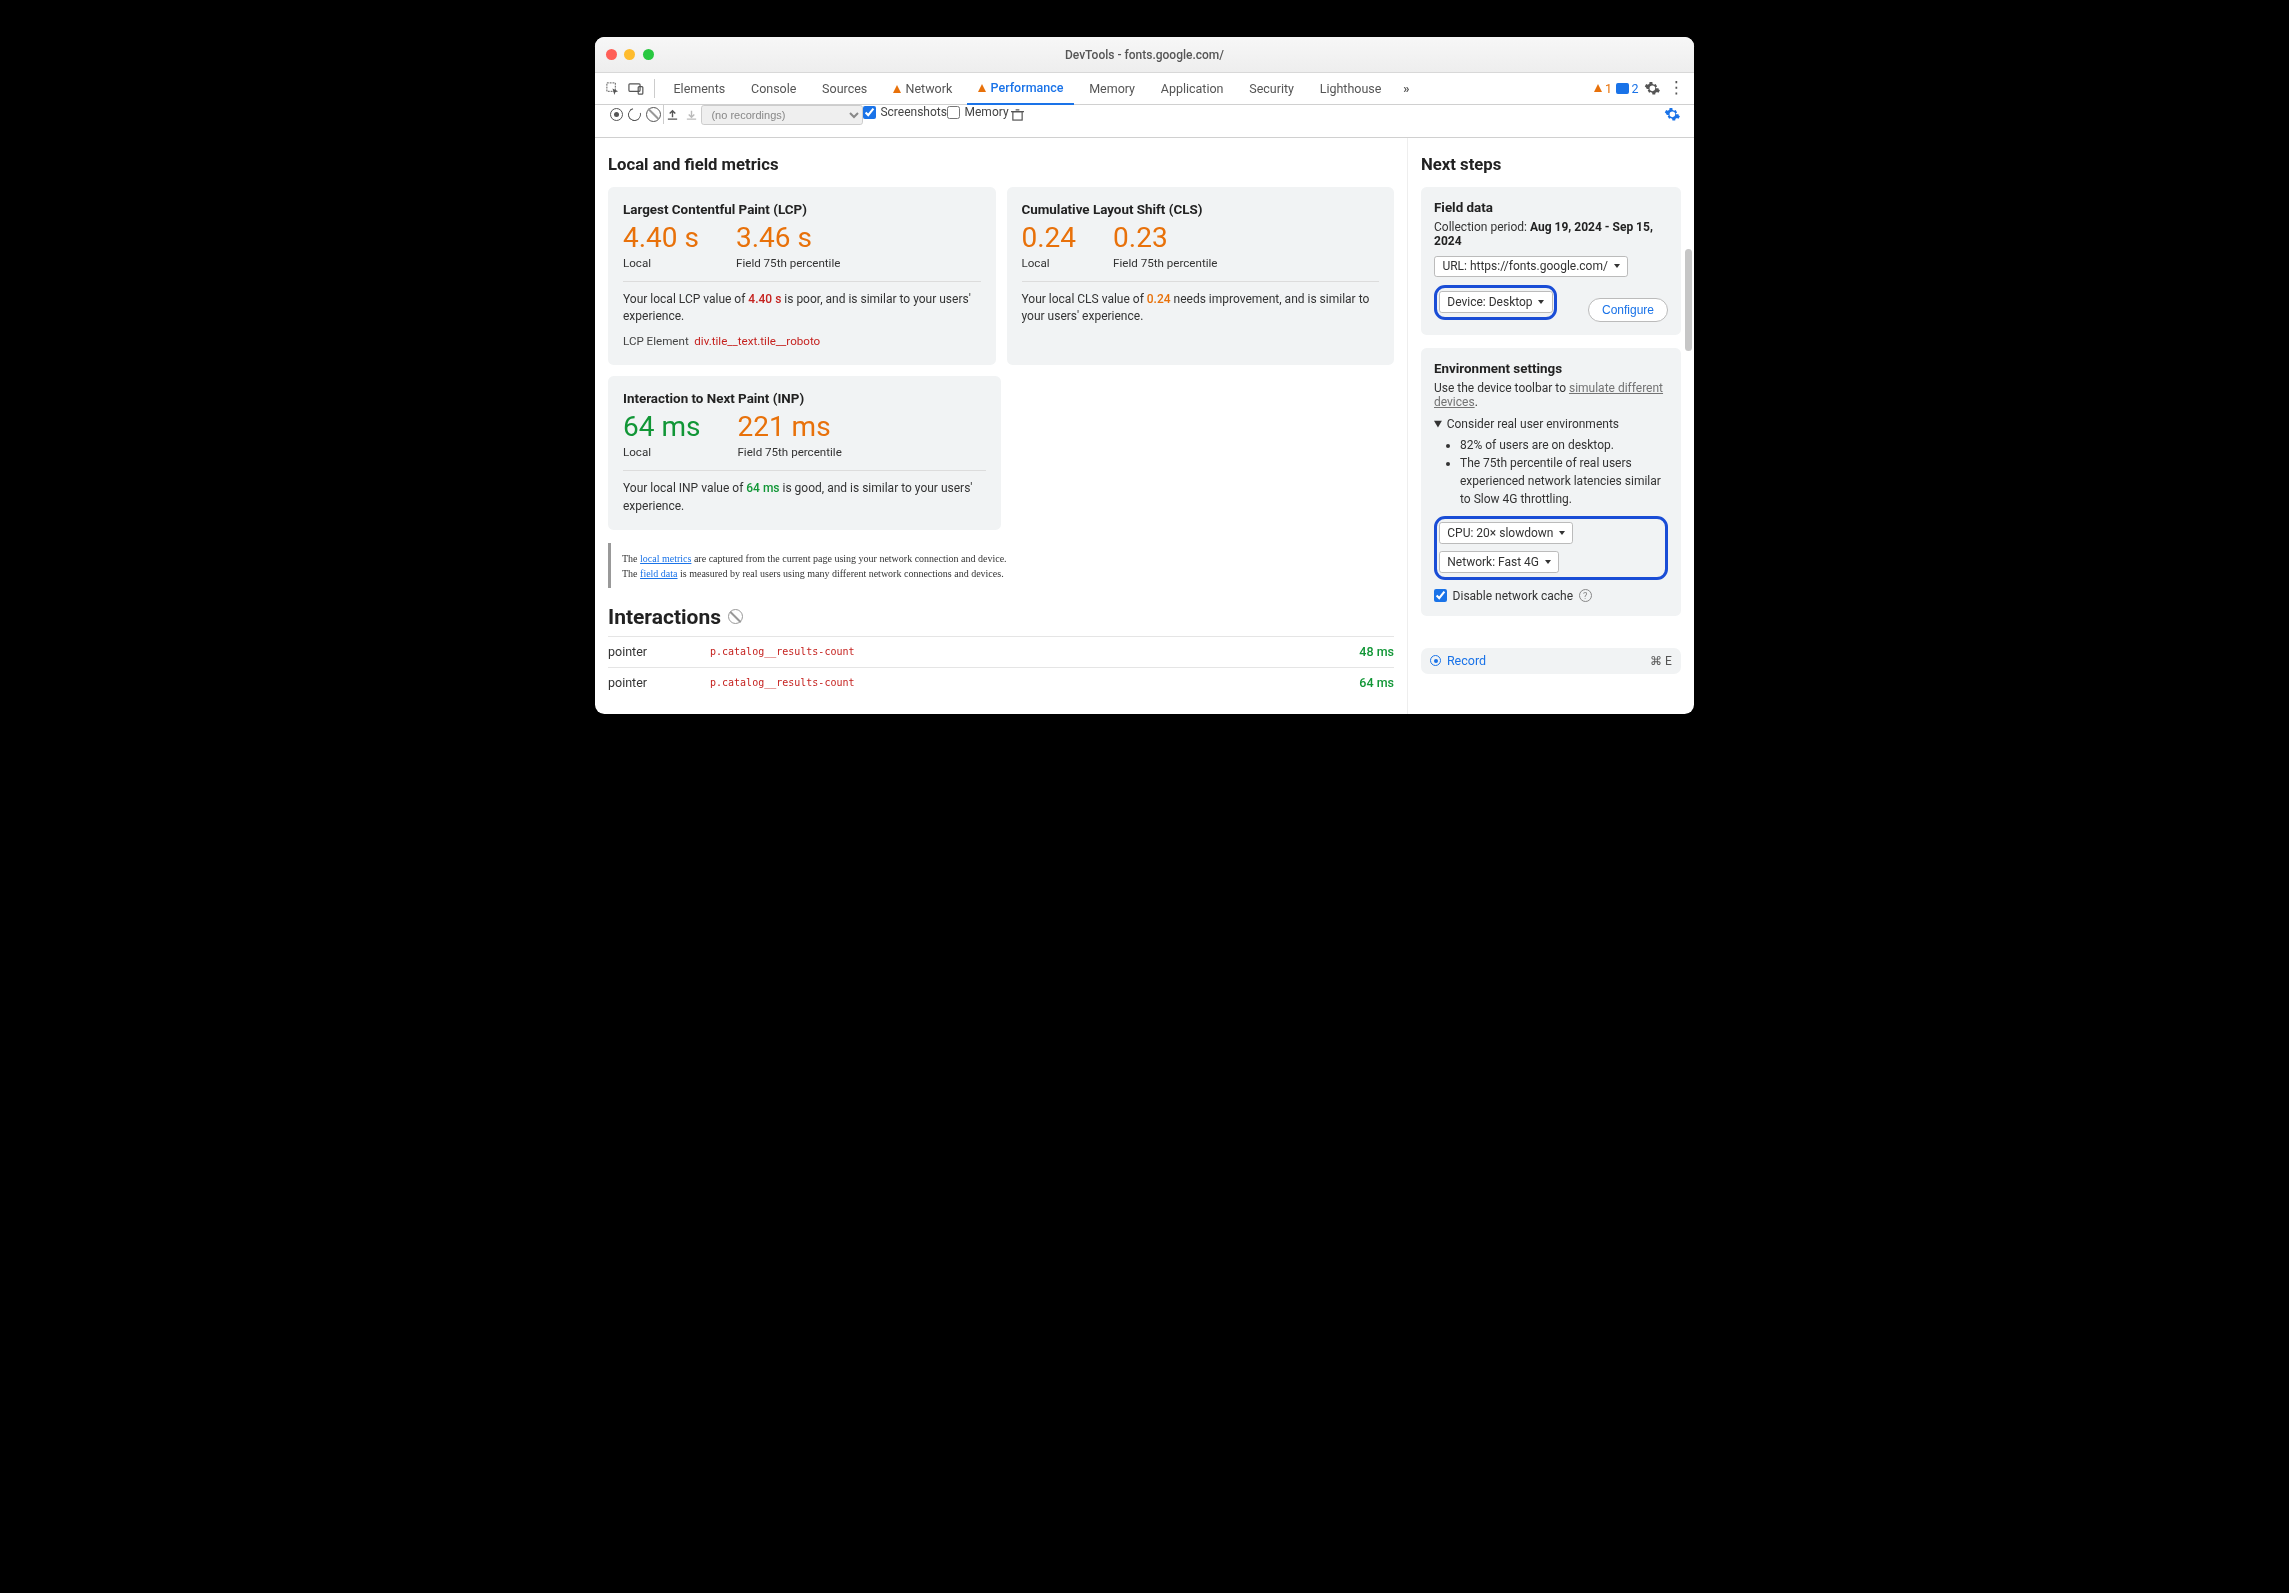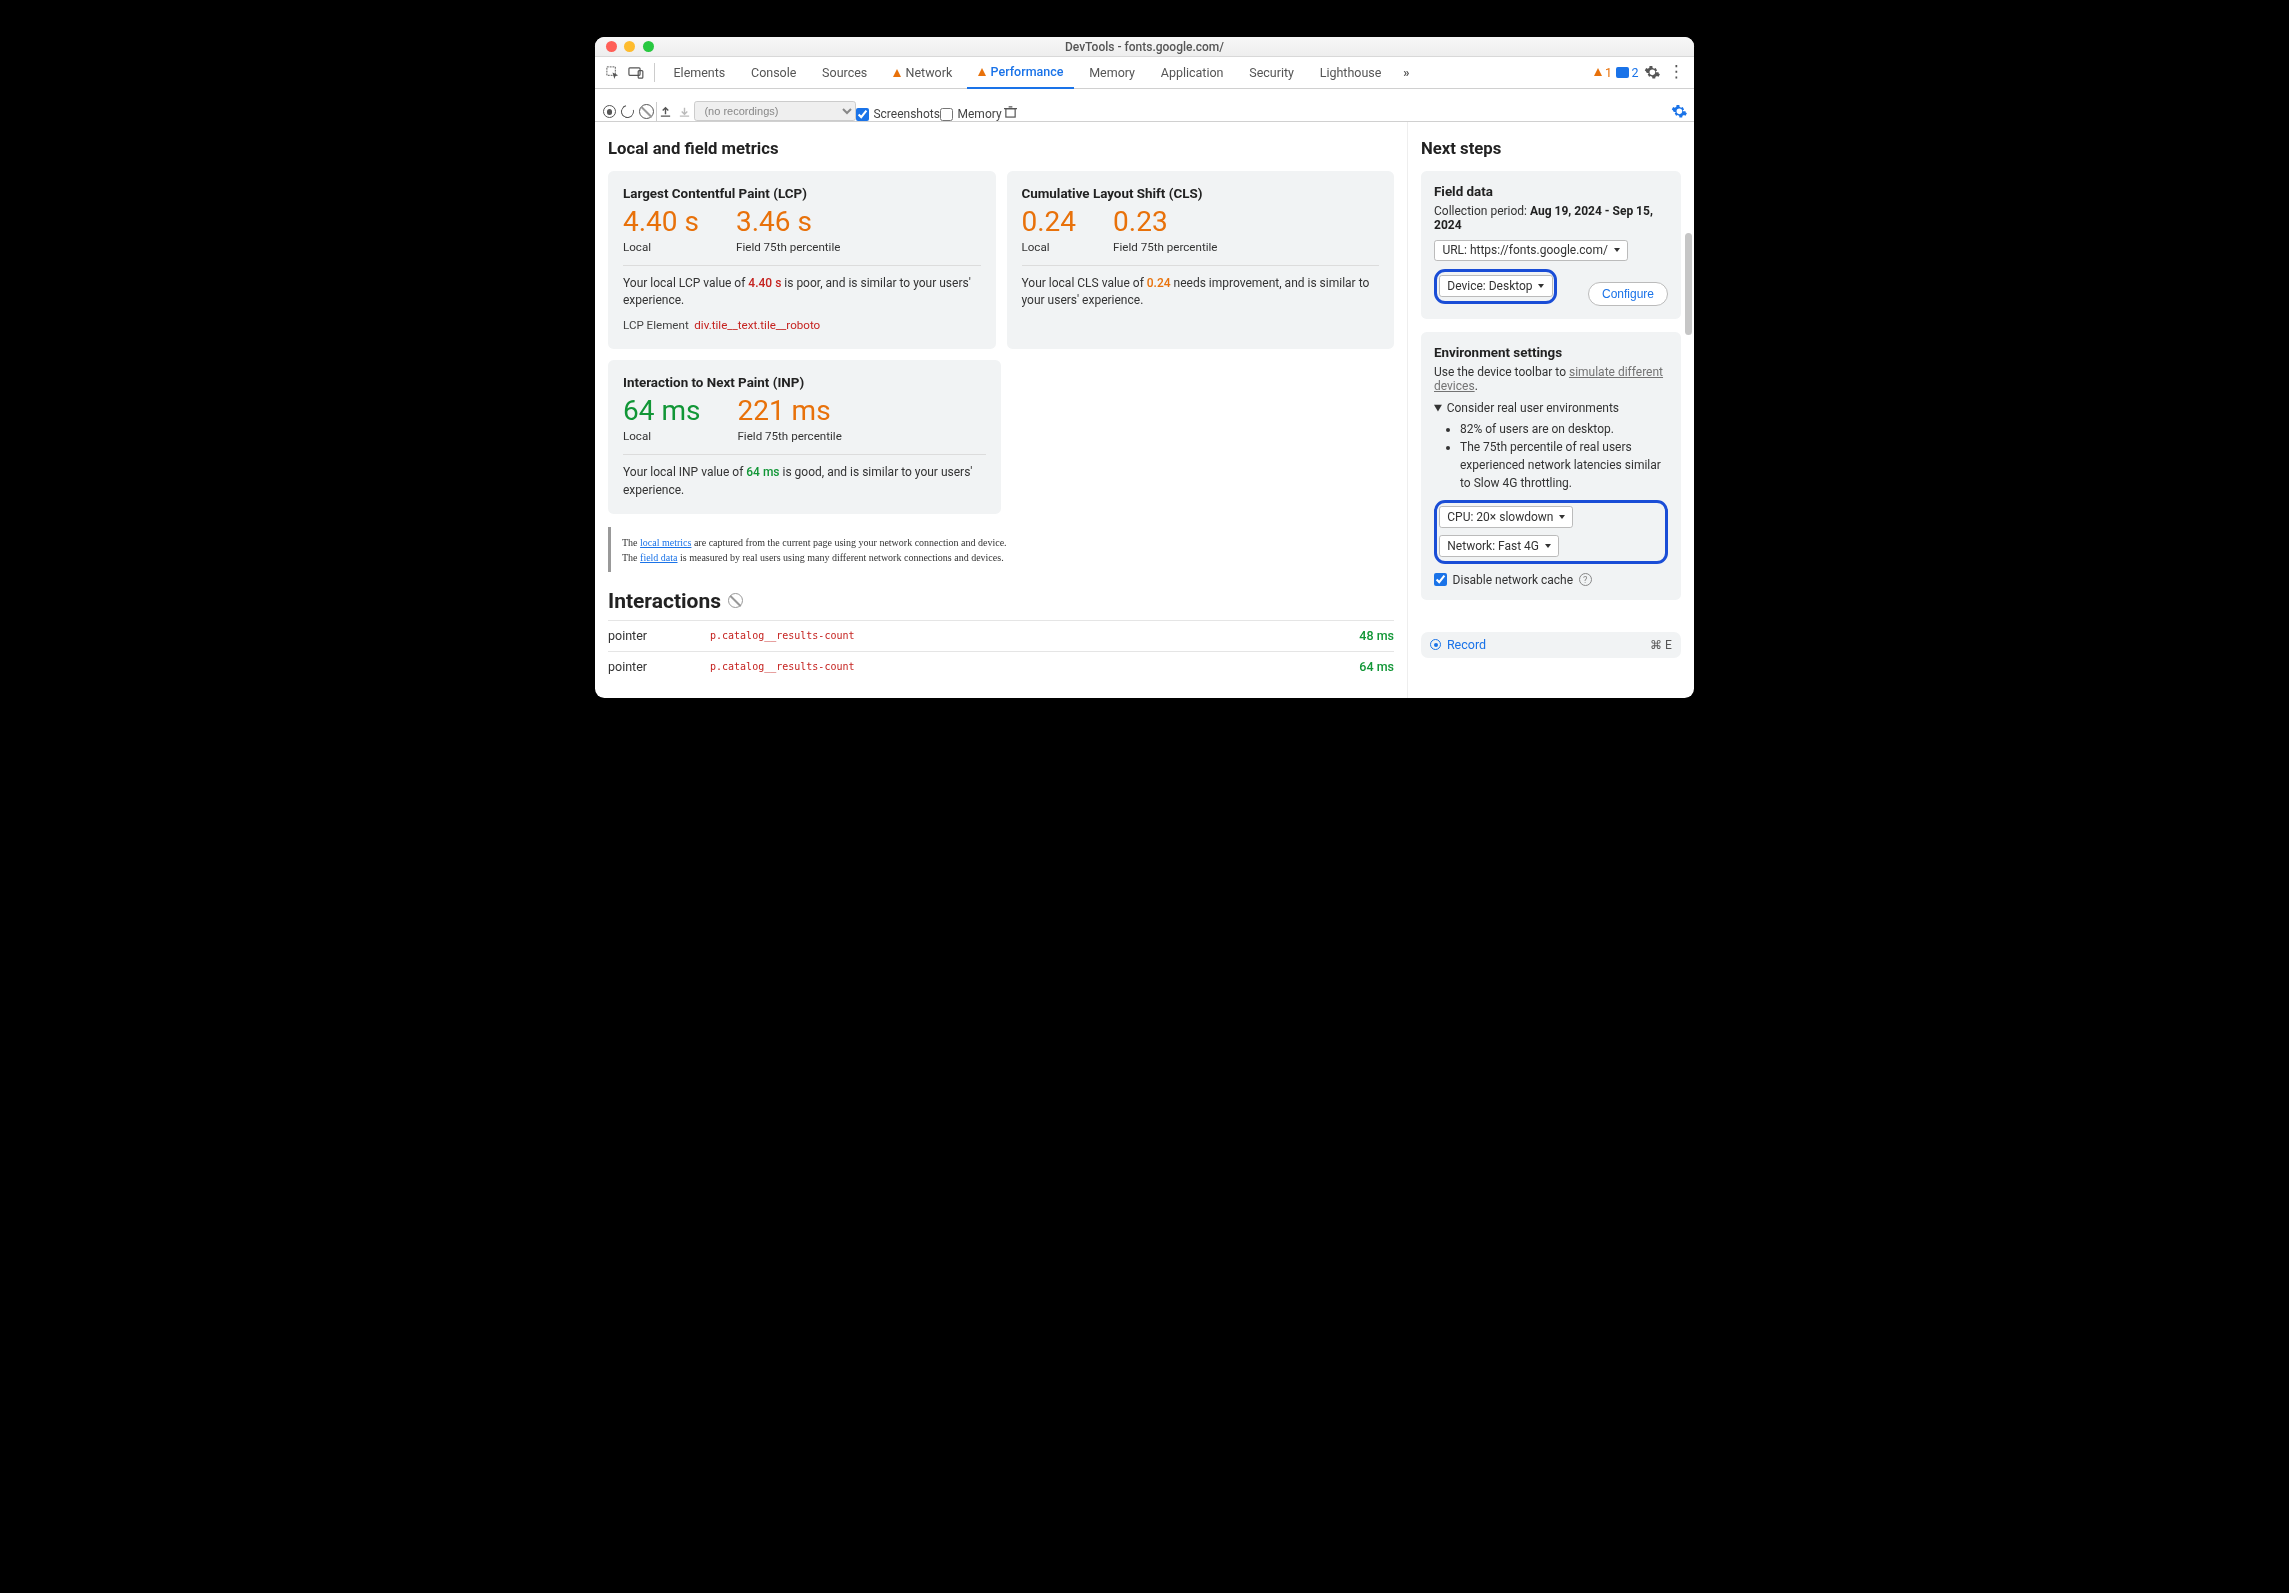--- a/index.html
+++ b/index.html
@@ -1,31 +1,31 @@
 <!DOCTYPE html>
 <html style="font-size:15px"><head>
 <meta charset="utf-8">
 <style>
 * { box-sizing: border-box; margin: 0; padding: 0; }
 body { font-family: -apple-system, BlinkMacSystemFont, "Segoe UI", Roboto, sans-serif; background: #000; display:flex; align-items:flex-start; justify-content:center; padding:37px 0;}
 .window { width: 1099px; background: #fff; border-radius: 9.3px; overflow: hidden; box-shadow: 0 9.3px 37px rgba(0,0,0,0.5); }
-.titlebar { height: 20px; background: linear-gradient(#f7f7f7,#eeeeee); display:flex; align-items:center; padding: 0 11px; position:relative; border-bottom:0.9px solid #d8d8d8;}
+.titlebar { height: 36px; background: linear-gradient(#f7f7f7,#eeeeee); display:flex; align-items:center; padding: 0 11px; position:relative; border-bottom:0.9px solid #d8d8d8;}
 .traffic { display:flex; gap:7.4px;}
 .tl { width:11px;height:11px;border-radius:50%; }
 .tl.red{background:#ff5f57;} .tl.yellow{background:#febc2e;} .tl.green{background:#28c840;}
 .titlebar .title { position:absolute; left:0;right:0;text-align:center; font-size:12px;color:#555;font-weight:500;}
 .tabbar { height:32px; border-bottom:0.9px solid #d0d0d0; display:flex; align-items:center; padding:0 7.4px; gap:3.7px; font-size:12.5px; color:#555;}
 .tabbar .tab { padding:0 11px; height:32px; display:flex; align-items:center; cursor:pointer; gap:4.6px;}
 .tabbar .tab.active { color:#1a73e8; border-bottom:2.8px solid #1a73e8; font-weight:500; margin-bottom:-0.9px;}
 .tabbar .sep { width:0.9px; height:18.6px; background:#ccc; margin:0 3.7px;}
 .tabbar .icon-btn { width:20.4px;height:20.4px;display:flex;align-items:center;justify-content:center;cursor:pointer;color:#555;}
 .tabbar .spacer{flex:1;}
 .warn-ico{ width:0;height:0;border-left:4.6px solid transparent;border-right:4.6px solid transparent;border-bottom:8.3px solid #e8710a; display:inline-block;}
 .badge-msg{ width:13px;height:11px;background:#1a73e8;display:inline-block;border-radius:1.9px;}
-.toolbar { height:33px; border-bottom:0.9px solid #d0d0d0; display:flex; align-items:flex-end; padding:0 5px; font-size:12px;color:#444;}
+.toolbar { height:33px; border-bottom:0.9px solid #d0d0d0; display:flex; align-items:flex-start; padding:0 12px; font-size:12px;color:#444;}
 .toolbar .ibtn{ width:18.6px;height:18.6px;display:flex;align-items:center;justify-content:center;cursor:pointer;border-radius:50%;color:#555;}
 .toolbar .rec-outer{width:13px;height:13px;border:1.9px solid #555;border-radius:50%;display:flex;align-items:center;justify-content:center;}
 .toolbar .rec-outer::after{content:"";width:5.6px;height:5.6px;background:#555;border-radius:50%;}
 .toolbar select{border:0.9px solid #ccc;border-radius:2.8px;padding:1.9px 5.6px;font-size:11px;color:#888;min-width:162px;}
 .toolbar .chk{display:flex;align-items:center;gap:4.6px;}
 .toolbar input[type=checkbox]{width:13px;height:13px;accent-color:#1a73e8;}
 .main{ display:flex; }
 .left{ flex:1; padding:16.7px 13px; max-height:668px; overflow:hidden; }
 .right{ width:287px; padding:16.7px 13px; border-left:0.9px solid #eee; max-height:668px; overflow:auto; position:relative;}
 h2.section{ font-size:16.7px; font-weight:700; color:#222; margin-bottom:13px;}

